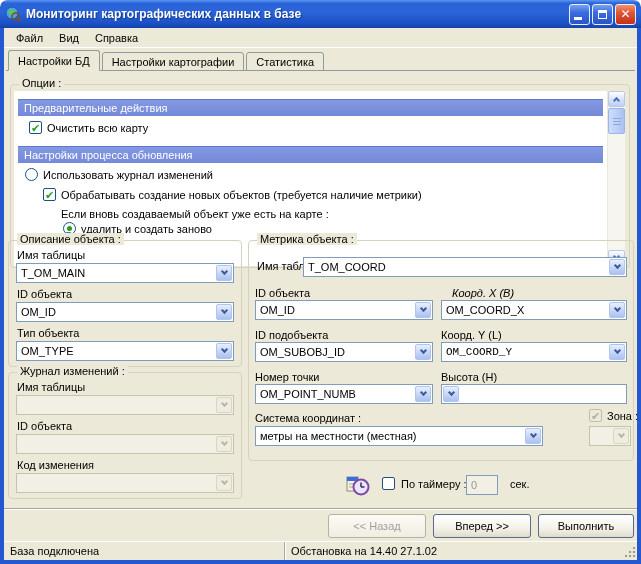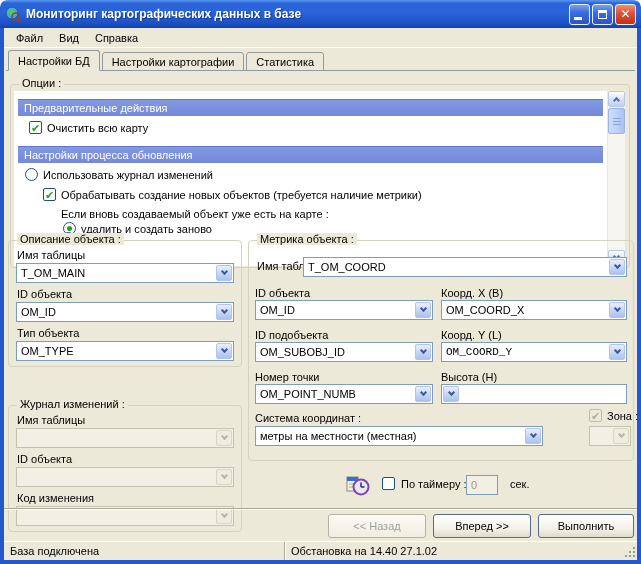--- a/index.html
+++ b/index.html
@@ -226,21 +226,21 @@
         <span class="flbl">Тип объекта</span>
         <div class="combo">
           <span class="ctext">OM_TYPE</span>
           <span class="cbtn">
               <i class="chev"></i>
             </span>
         </div>
       </div>
     </div>
 
-    <div class="grp" style="left:4px; top:344px; width:234px; height:127px;margin-top:33px;">
+    <div class="grp" style="left:4px; top:344px; width:234px; height:127px;">
       <span class="gtitle">Журнал изменений :</span>
       <div class="grp-inner">
         <span class="flbl">Имя таблицы</span>
         <div class="combo dis">
           <span class="ctext"></span>
           <span class="cbtn">
               <i class="chev"></i>
             </span>
         </div>
         <span class="flbl">ID объекта</span>
@@ -265,21 +265,21 @@
 
       <span class="abs" style="left:8px; top:19px;">Имя таблицы</span>
       <div class="combo abs" style="left:54px; top:16px; width:324px;">
         <span class="ctext">T_OM_COORD</span>
         <span class="cbtn">
             <i class="chev"></i>
           </span>
       </div>
 
       <span class="abs" style="left:6px; top:46px;">ID объекта</span>
-      <span class="abs" style="left:192px; top:46px;">Коорд. X (B)</span>
+      <span class="abs" style="left:203px; top:46px;font-style:italic;">Коорд. X (B)</span>
       <div class="combo abs" style="left:6px; top:59px; width:178px;">
         <span class="ctext">OM_ID</span>
         <span class="cbtn">
             <i class="chev"></i>
           </span>
       </div>
       <div class="combo abs" style="left:192px; top:59px; width:186px;">
         <span class="ctext">OM_COORD_X</span>
         <span class="cbtn">
             <i class="chev"></i>

